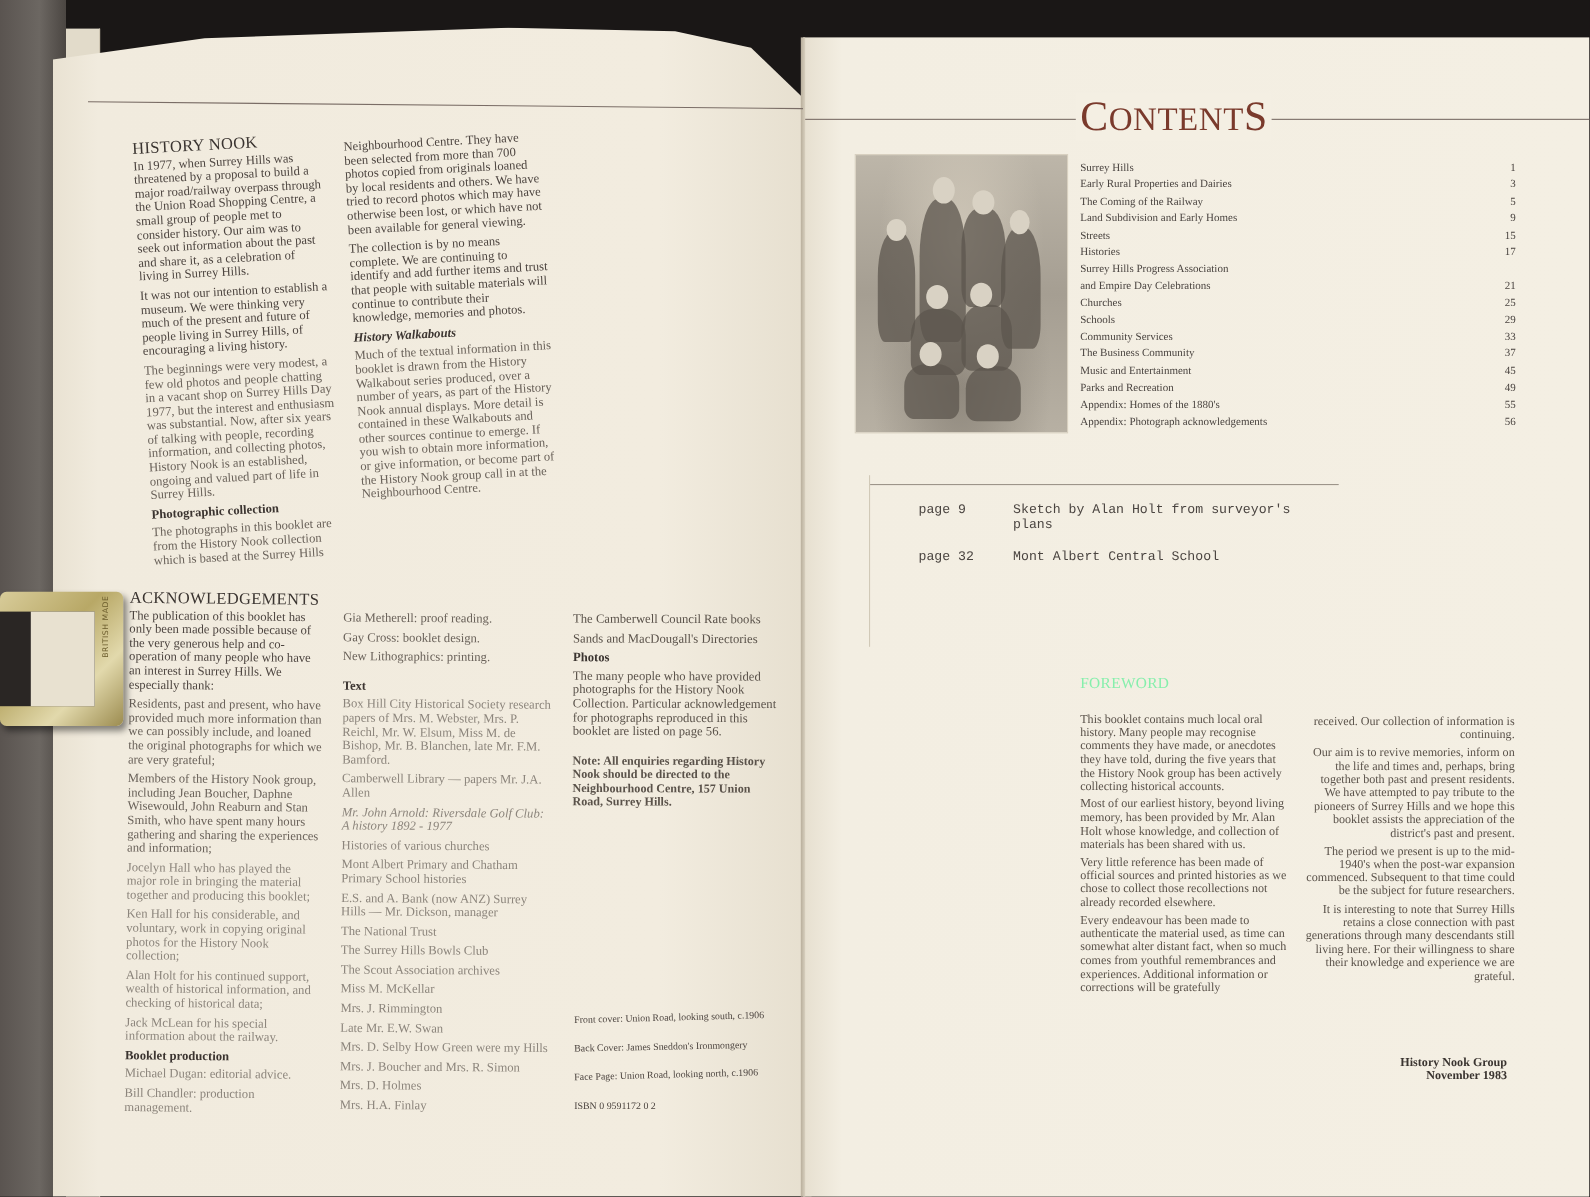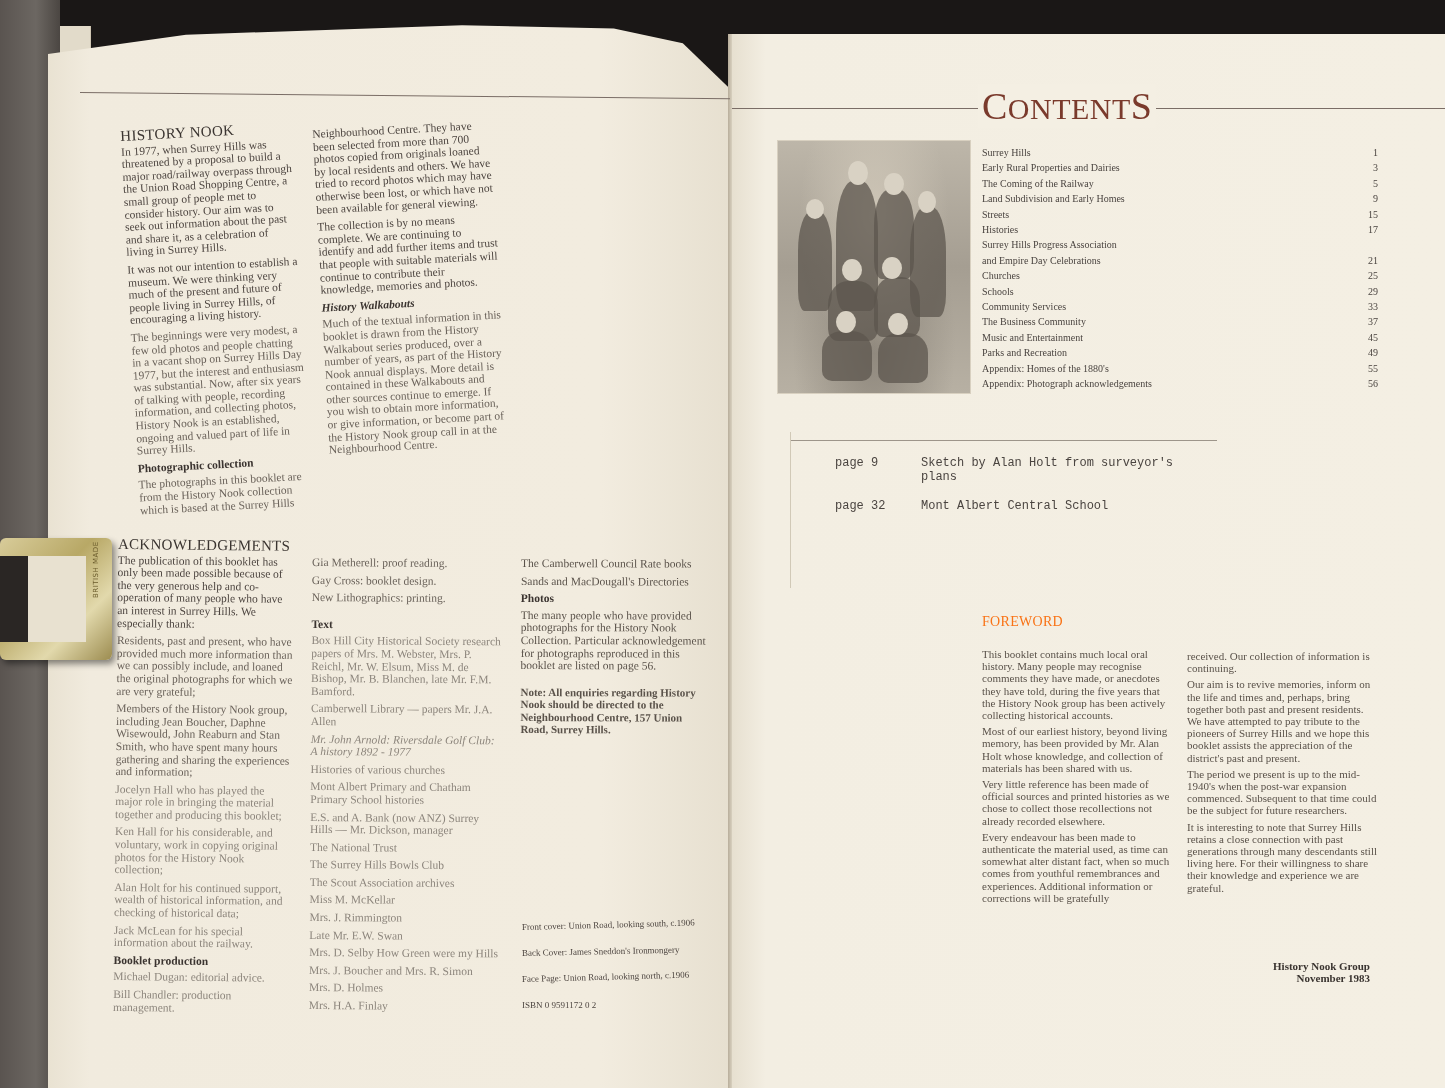--- a/index.html
+++ b/index.html
@@ -103,23 +103,23 @@
   .toc { position:absolute; left:982px; top:145px; width:396px; font-size:10px; line-height:15.4px; color:#4a4440; }
   .toc-row { display:flex; justify-content:space-between; }
   .toc-row .pg { width:30px; text-align:right; }
 
   .captions { position:absolute; left:790px; top:432px; width:426px; height:156px; border-left:1px solid #d1c9b7; }
   .captions .topline { position:absolute; left:0; top:8px; width:426px; height:1px; background:#9d958a; }
   .cap-row { position:absolute; left:44px; font-family:"Liberation Mono", "DejaVu Sans Mono", monospace; font-size:12px; line-height:13.5px; color:#4a4440; display:flex; }
   .cap-row .pg { width:86px; }
   .cap-row .txt { width:270px; }
 
-  .foreword-title { position:absolute; left:982px; top:614px; font-size:14px; color:#f97316; letter-spacing:0.3px; }
+  .foreword-title { position:absolute; left:982px; top:614px; font-size:14px; color:#86efac; letter-spacing:0.3px; }
   .fw1 { position:absolute; left:982px; top:648px; width:190px; font-size:11px; line-height:12.2px; color:#5a524a; }
-  .fw2 { position:absolute; left:1187px; top:650px; width:190px; font-size:11px; line-height:12.2px; color:#5a524a; }
+  .fw2 { position:absolute; left:1187px; top:650px; width:190px; font-size:11px; line-height:12.2px; color:#5a524a;text-align:right; }
   .fw1 p, .fw2 p { margin:0 0 4px 0; }
   .signature { position:absolute; left:1200px; top:960px; width:170px; text-align:right; font-size:11px; line-height:12px; font-weight:bold; color:#3a3430; }
 </style>
 </head>
 <body>
 
 <div class="bg-left-edge"></div>
 <div class="page-left-under"></div>
 <div class="page-left"></div>
 <div class="page-right"></div>

